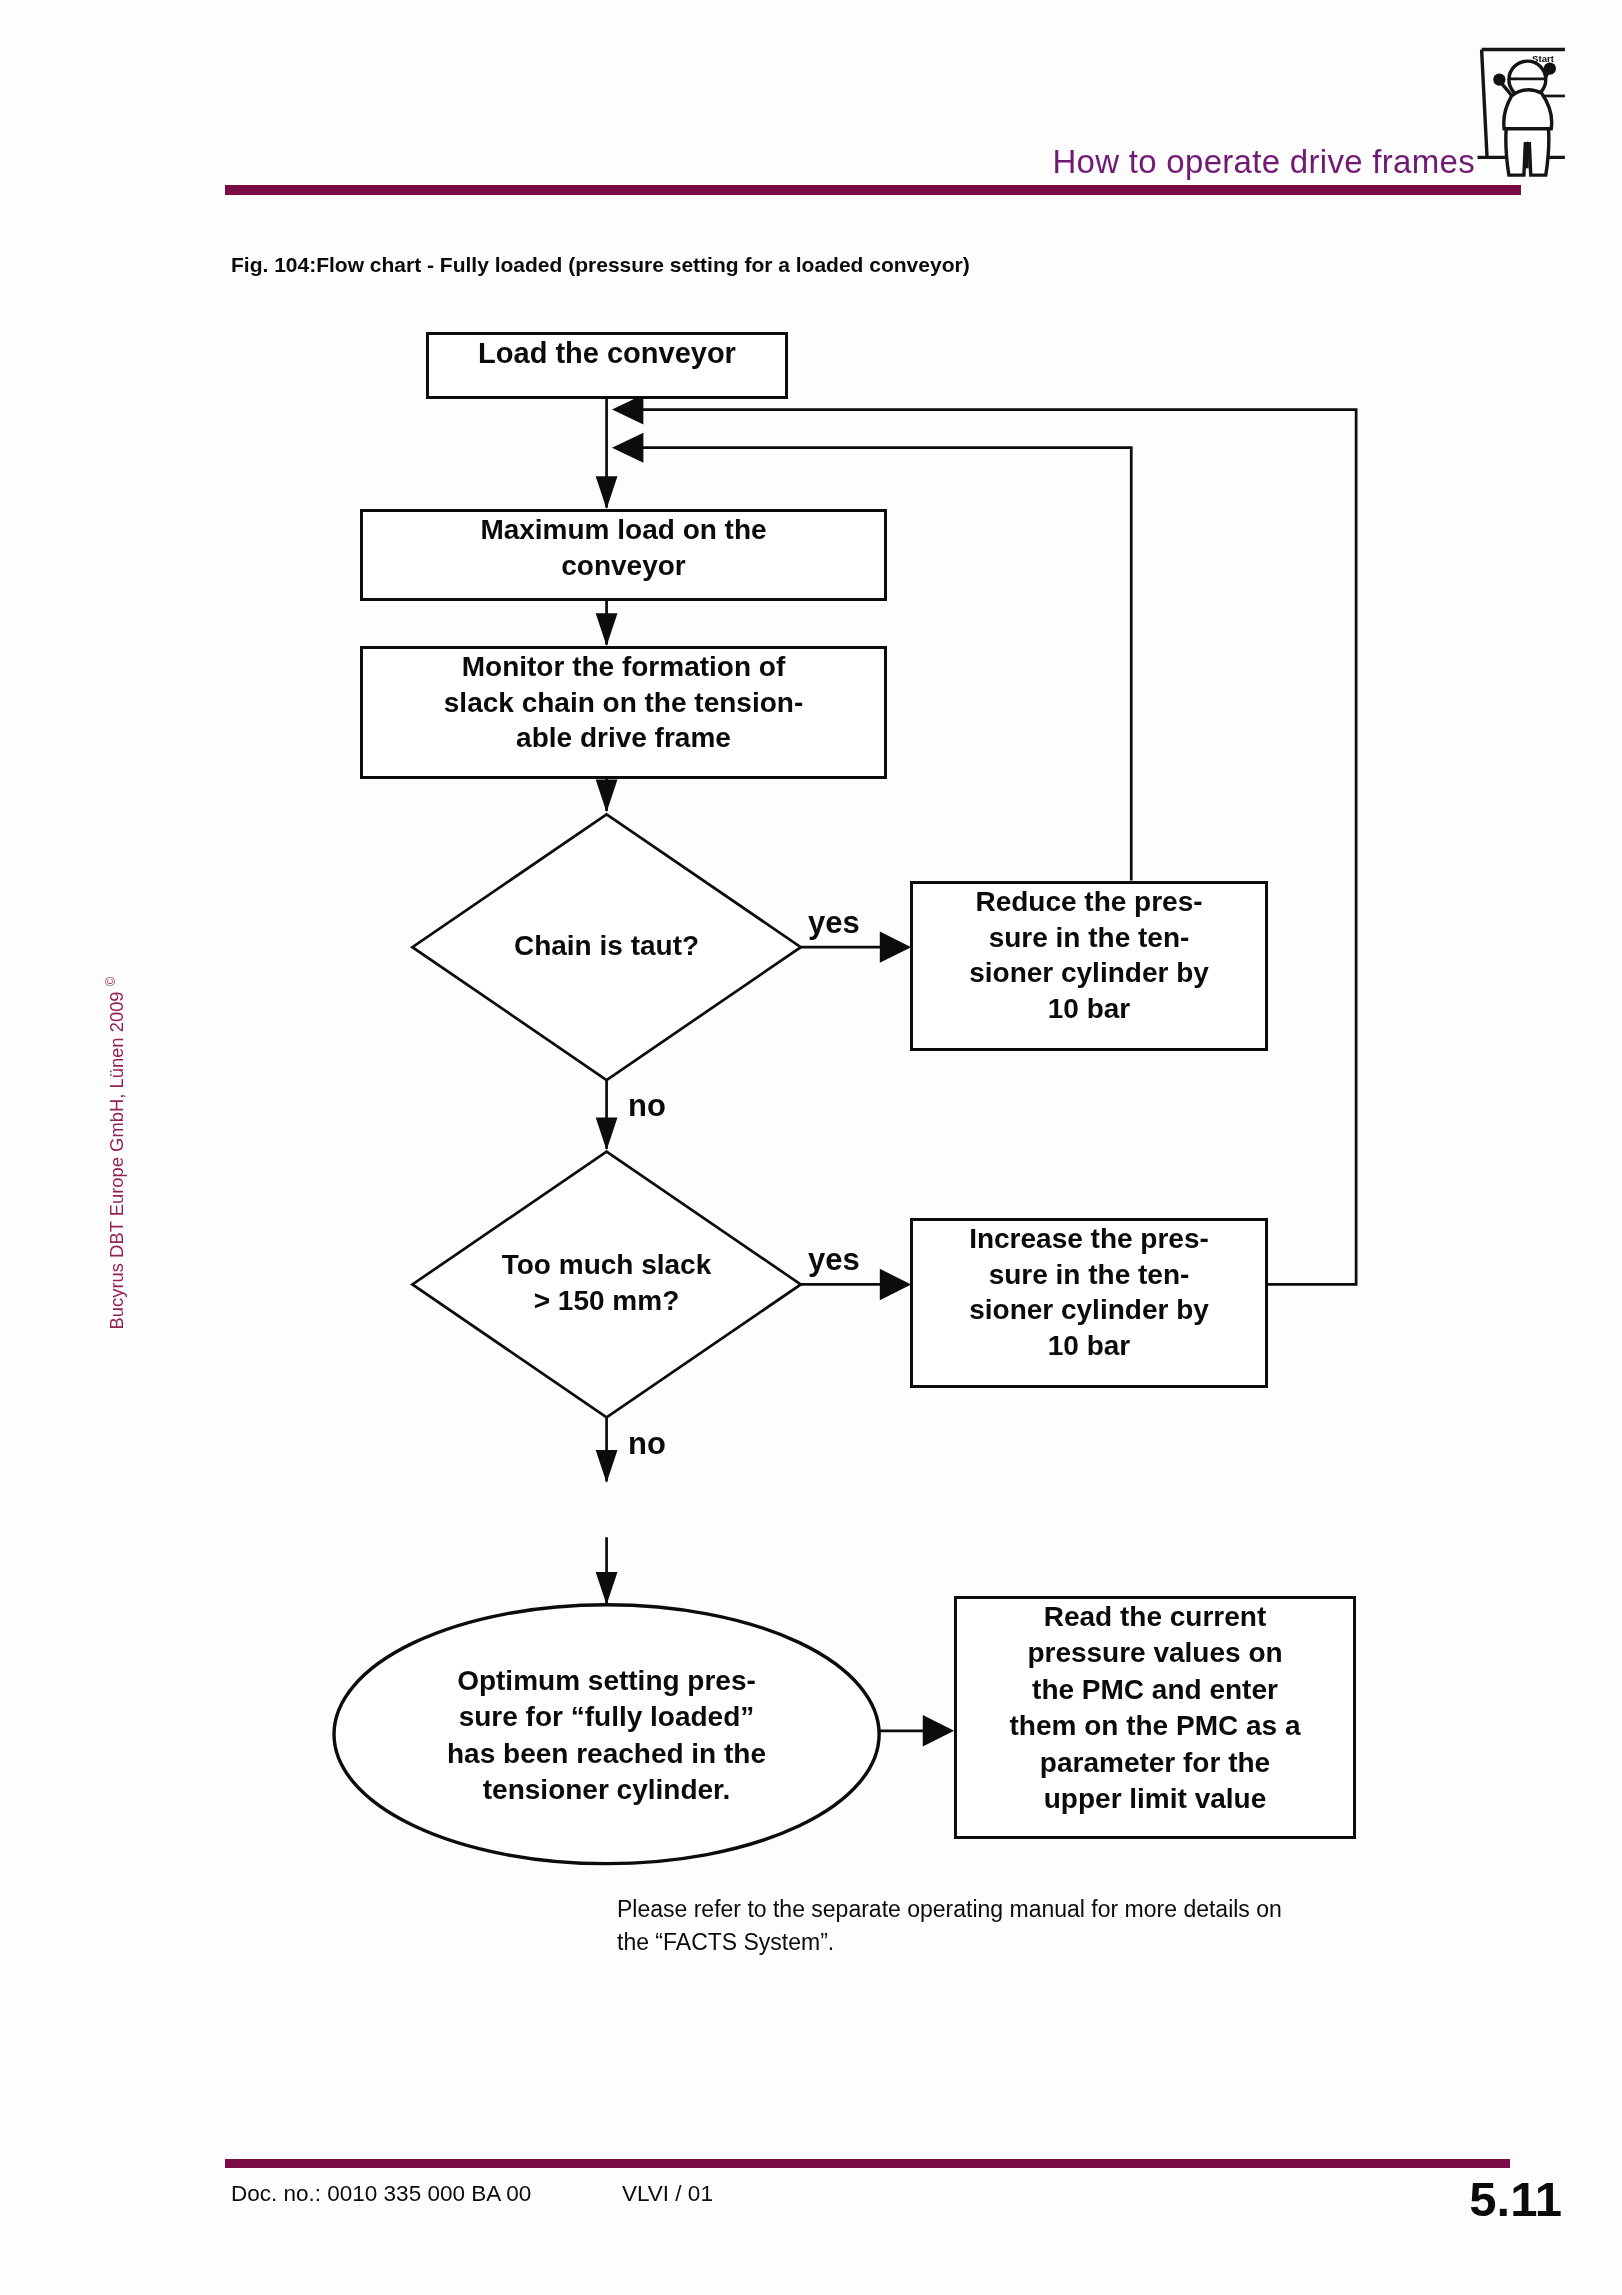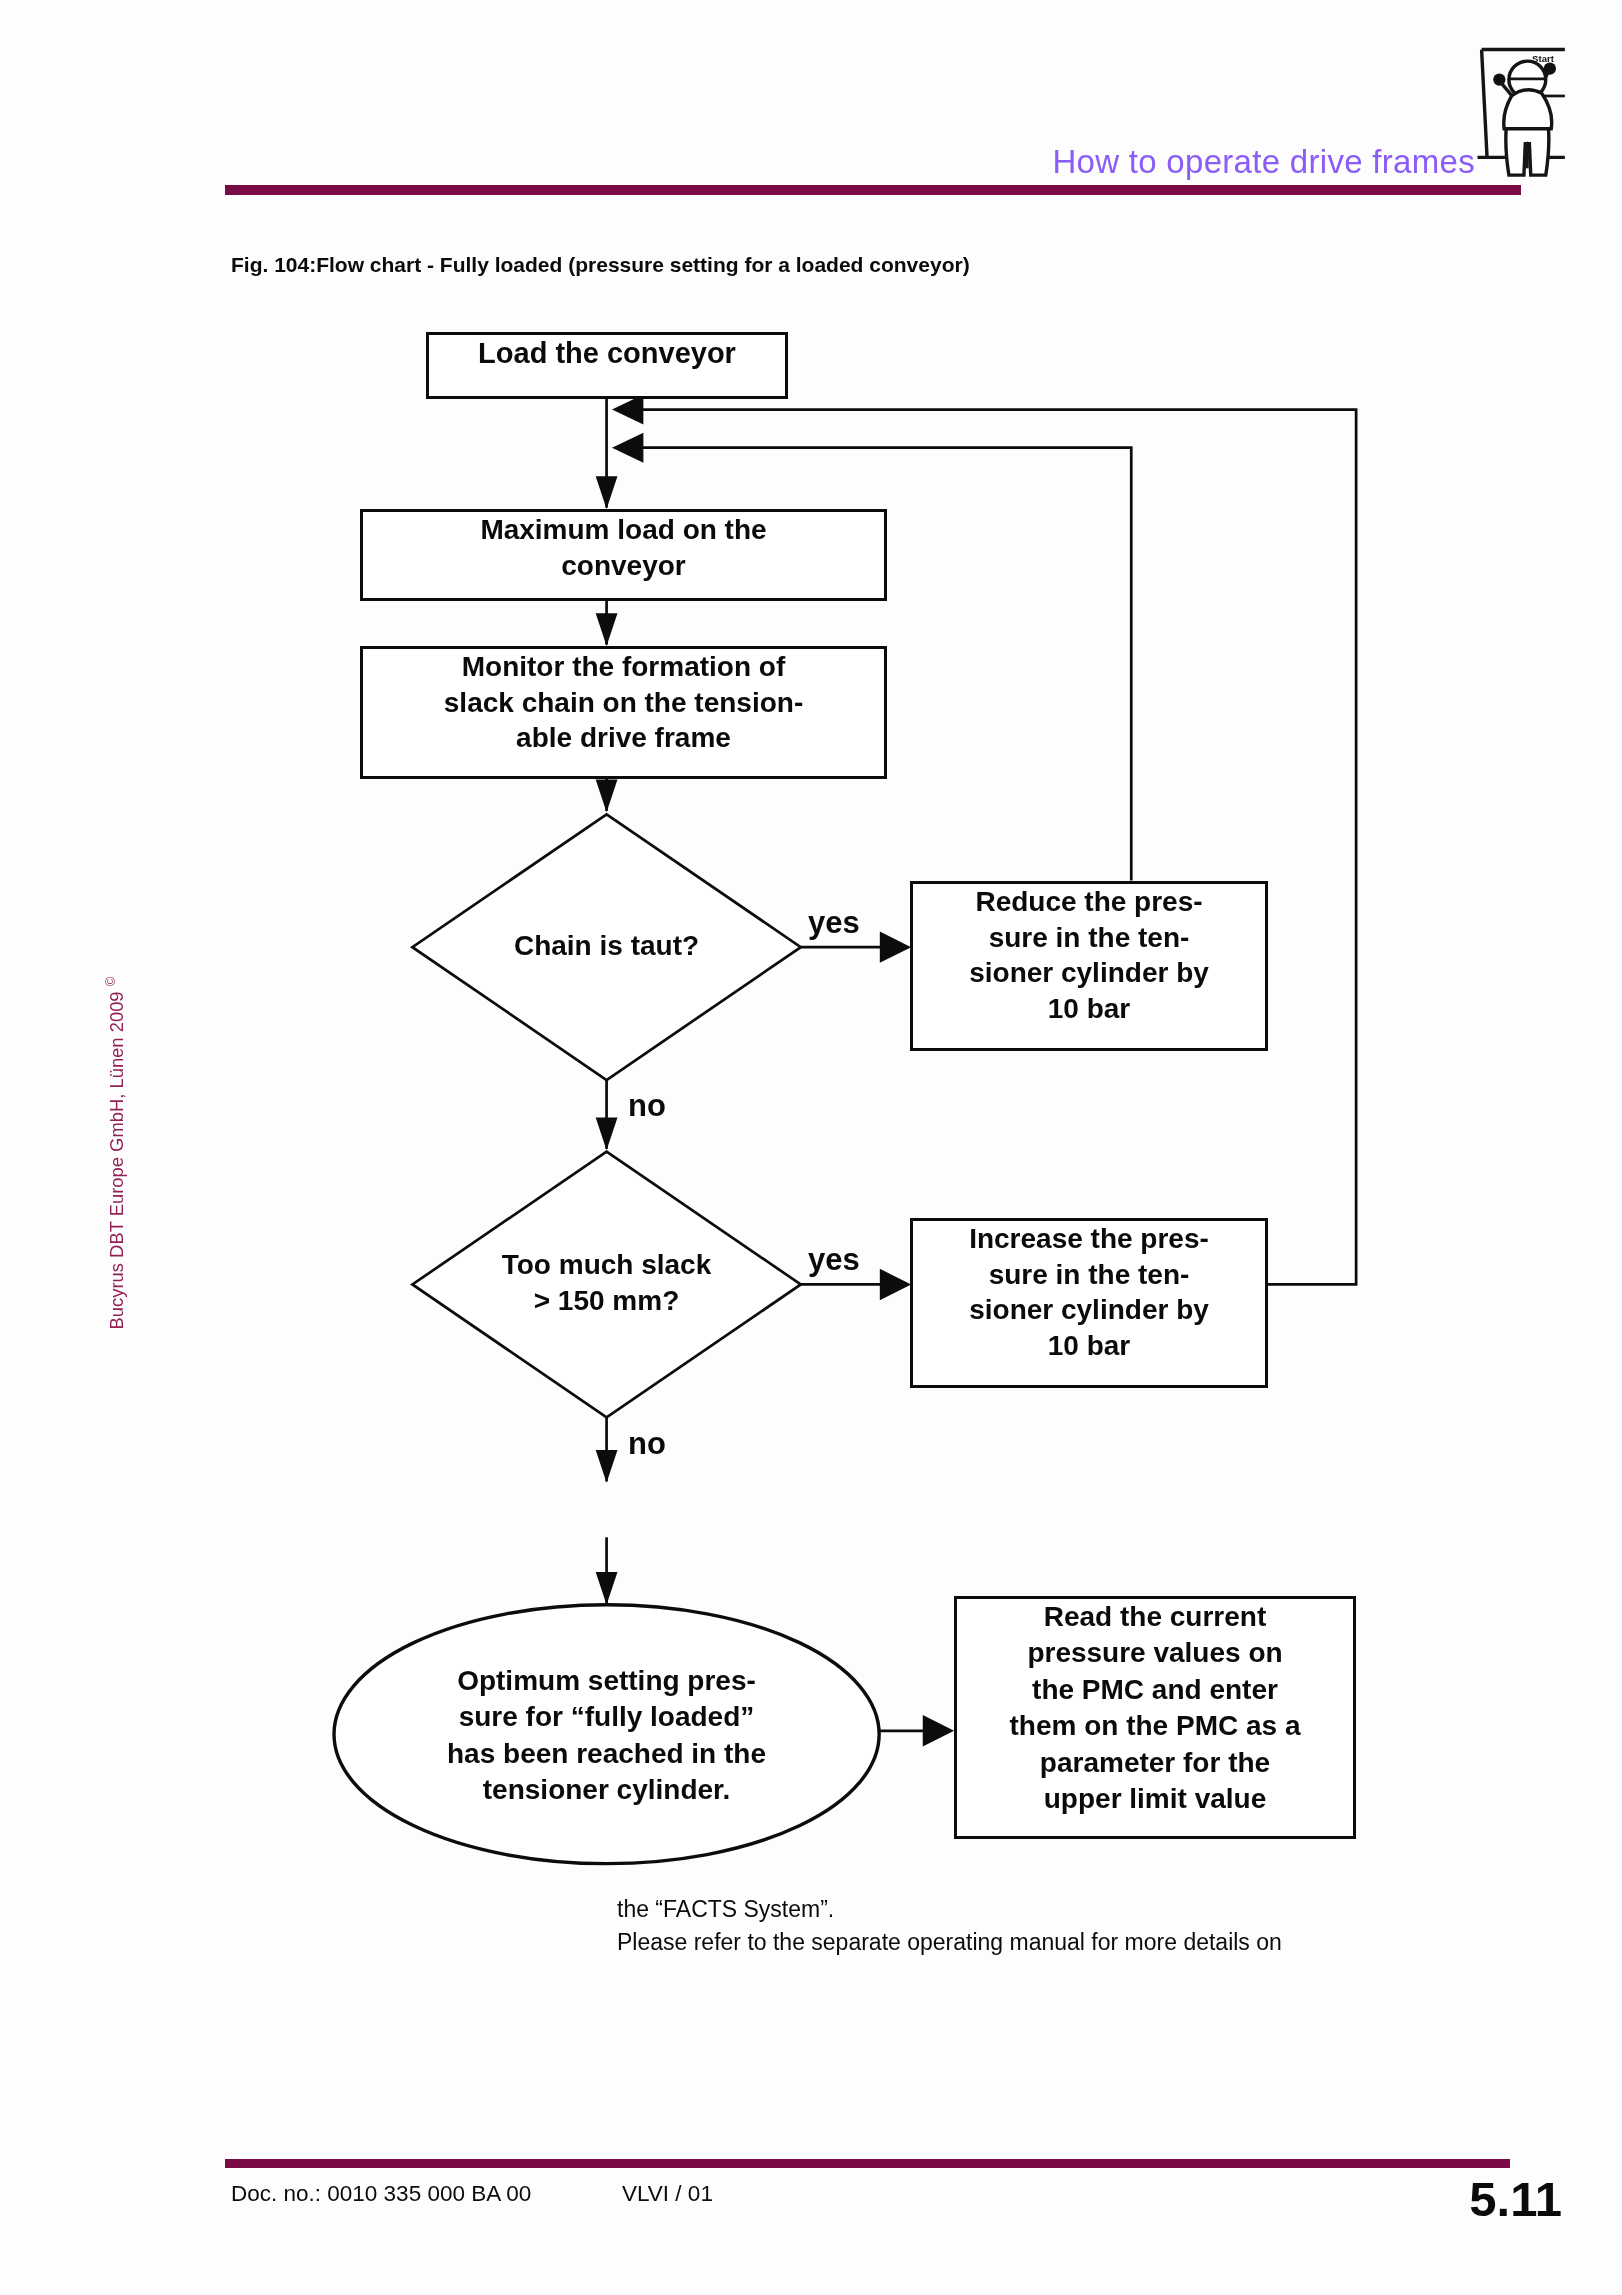--- a/index.html
+++ b/index.html
@@ -4,21 +4,21 @@
 <style>
   html,body { margin:0; padding:0; background:#e8e8e8; }
   #page {
     position:relative; width:1622px; height:2295px; margin:0 auto;
     background:#fdfdfd; overflow:hidden;
     font-family:"Liberation Sans","DejaVu Sans",sans-serif; color:#0b0b0b;
   }
   .abs { position:absolute; }
   #title {
     right:147px; top:143px; width:613px; text-align:right;
-    font-size:33px; font-weight:400; color:#8b5cf6; letter-spacing:0.3px;
+    font-size:33px; font-weight:400; color:#701a75; letter-spacing:0.3px;
   }
   .rule { background:#7a0b45; z-index:1; }
   #header-rule { left:225px; top:185px; width:1296px; height:9.5px; }
   #footer-rule { left:225px; top:2159px; width:1285px; height:8.9px; }
   #caption { left:231px; top:253px; font-size:21px; font-weight:700; }
   #chart-svg { left:0; top:0; width:1622px; height:2295px; z-index:1; }
   .fbox {
     position:absolute; background:#ffffff; border:3.4px solid #0c0c0c; z-index:2;
     display:flex; flex-direction:column; align-items:center; 
     font-weight:700; font-size:28px; line-height:1.27; text-align:center;
@@ -153,22 +153,22 @@
     <div>parameter for the</div>
     <div>upper limit value</div>
   </div>
 
   <div class="branch-label" style="left:808px; top:905px;">yes</div>
   <div class="branch-label" style="left:628px;  top:1088px;">no</div>
   <div class="branch-label" style="left:808px; top:1242px;">yes</div>
   <div class="branch-label" style="left:628px;  top:1426px;">no</div>
 
   <div id="note" class="abs">
+    <div>Please refer to the separate operating manual for more details on</div>
     <div>the “FACTS System”.</div>
-    <div>Please refer to the separate operating manual for more details on</div>
   </div>
 
   <div id="sidebar-copyright" class="abs">
     <span>Bucyrus DBT Europe GmbH, Lünen 2009</span>&nbsp;<sup>©</sup>
   </div>
 
   <div id="footer-rule" class="abs rule"></div>
   <div id="footer-docno" class="abs">Doc. no.: 0010 335 000 BA 00</div>
   <div id="footer-code" class="abs">VLVI / 01</div>
   <div id="page-number" class="abs">5.11</div>

